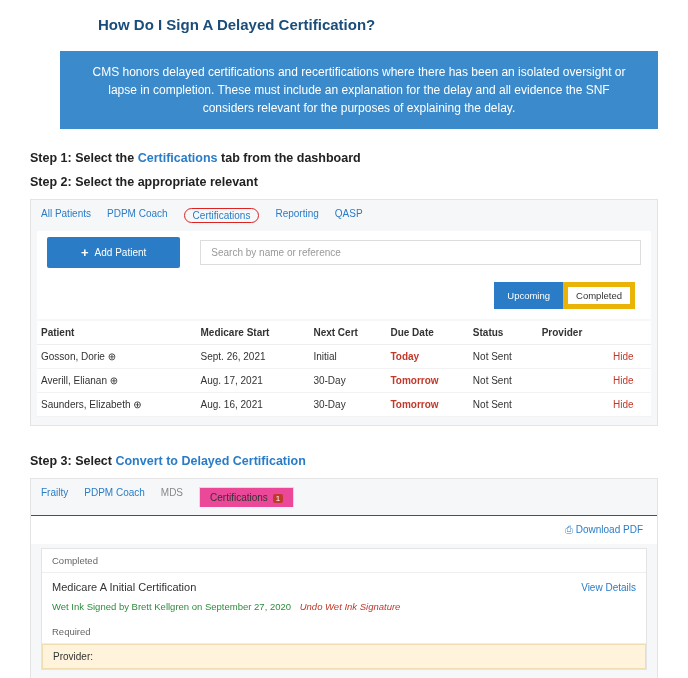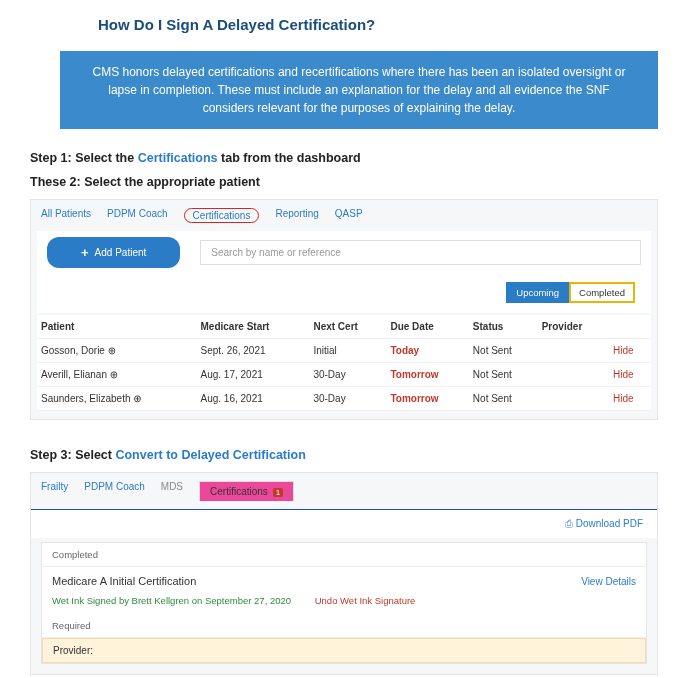--- a/index.html
+++ b/index.html
@@ -7,61 +7,61 @@
   .wrap { padding: 12px 30px 30px 30px; }
   h2.title { color: #1a4d7a; font-size: 15px; font-weight: 700; margin: 4px 0 18px 68px; }
   .callout { background: #3b8acb; color: #fff; font-size: 12px; line-height: 1.5; padding: 12px 28px; margin: 0 0 22px 30px; text-align: center; }
   .step { font-size: 12.5px; font-weight: 700; margin: 10px 0 10px 0; }
   .step .lk { color: #2a7cc7; font-weight: 700; }
   .shot { border: 1px solid #e4e4e4; background: #f6f7f8; margin: 8px 0 28px 0; font-size: 10px; color: #333; }
   .tabs { padding: 8px 10px; display: flex; gap: 16px; font-size: 10px; }
   .tabs .t { color: #2a7cc7; text-align: right; }
   .tabs .circled { border: 1.5px solid #d22; border-radius: 12px; padding: 1px 8px; }
   .barrow { display: flex; gap: 20px; padding: 6px 10px 4px 10px; background: #fff; margin: 0 6px; align-items: center; }
-  .add-btn { background: #2a7cc7; color: #fff; font-size: 10px; padding: 8px 34px; border-radius: 12px; display: inline-flex; align-items: center; gap: 6px; }
+  .add-btn { background: #2a7cc7; color: #fff; font-size: 10px; padding: 8px 34px; border-radius: 2px; display: inline-flex; align-items: center; gap: 6px; }
   .add-btn::before { content: "+"; font-size: 13px; font-weight: 700; }
   .search { flex: 1; border: 1px solid #ddd; padding: 6px 10px; color: #999; background: #fff; font-size: 10px; }
   .pillrow { display:flex; justify-content:flex-end; padding: 10px 16px; background:#fff; margin: 0 6px; }
-  .pill { font-size: 9.5px; padding: 3px 8px; border:2px solid #eab308; }
+  .pill { font-size: 9.5px; padding: 3px 8px; border:5px solid #eab308; }
   .pill.up { background:#2a7cc7; color:#fff; border-color:#2a7cc7; }
   table.pt { width: calc(100% - 12px); margin: 2px 6px 8px 6px; border-collapse: collapse; background:#fff; }
   table.pt th { text-align:left; font-size:10px; font-weight:700; padding: 6px 4px; border-bottom: 1px solid #eee; }
   table.pt td { font-size:10px; padding: 6px 4px; border-bottom: 1px solid #f2f2f2; }
   .red { color:#c0392b; font-weight:600; }
   .hide { color:#c0392b; font-size:9.5px; }
   .shot2 .tabs { border-bottom:1px solid #1d4ed8; }
   .shot2 .tabs .t.mds { color:#888; }
   .shot2 .tabs .t.cert { background:#ec4899; border:1px solid #ddd; border-bottom:none; padding:4px 10px; color:#333; }
   .badge { background:#c0392b; color:#fff; font-size:8px; padding:0 3px; border-radius:2px; margin-left:2px;}
   .dl { text-align:right; color:#2a7cc7; font-size:10px; padding: 8px 14px; background:#fff; }
   .dl::before { content:"⎙ "; font-size:10px; }
   .card { background:#fff; margin: 4px 10px 10px 10px; border:1px solid #e4e4e4; }
   .sect-hdr { font-size:9.5px; color:#666; padding:6px 10px; border-bottom:1px solid #eee; }
   .cert-row { padding: 8px 10px; font-size:11px; display:flex; justify-content:space-between; align-items:center;gap:44px; }
   .cert-row .vt { color:#2a7cc7; font-size:10px; }
   .green { color:#2e8b3d; font-size:9.5px; padding: 0 10px 8px 10px; }
-  .undo { color:#c0392b; margin-left:21px; }
+  .undo { color:#c0392b; margin-left:6px;font-style:italic; }
   .req-block { background:#fff4db; border:1px solid #f0deb0; }
   .req-top { display:flex; justify-content:space-between; align-items:center; padding:10px; font-size:11px; }
   .due { color:#c0392b; font-size:9.5px; font-weight:600; }
   .convert { color:#2a7cc7; font-size:9.5px; border:1.5px solid #d22; border-radius:10px; padding:1px 6px; margin-left:8px; }
   .provider-row { padding: 6px 10px; font-size:10px; }
 </style>
 </head>
 <body>
 
 <div class="wrap">
   <h2 class="title">How Do I Sign A Delayed Certification?</h2>
 
   <div class="callout">CMS honors delayed certifications and recertifications where there has been an isolated oversight or lapse in completion. These must include an explanation for the delay and all evidence the SNF considers relevant for the purposes of explaining the delay.</div>
 
   <p class="step">
     <span>Step 1: Select the </span><span class="lk">Certifications</span><span> tab from the dashboard</span>
   </p>
-  <p class="step">These 2: Select the appropriate patient</p>
+  <p class="step">Step 2: Select the appropriate relevant</p>
 
   <div class="shot">
     <div class="tabs">
       <span class="t">All Patients</span>
       <span class="t">PDPM Coach</span>
       <span class="t circled">Certifications</span>
       <span class="t">Reporting</span>
       <span class="t">QASP</span>
     </div>
     <div class="barrow">

